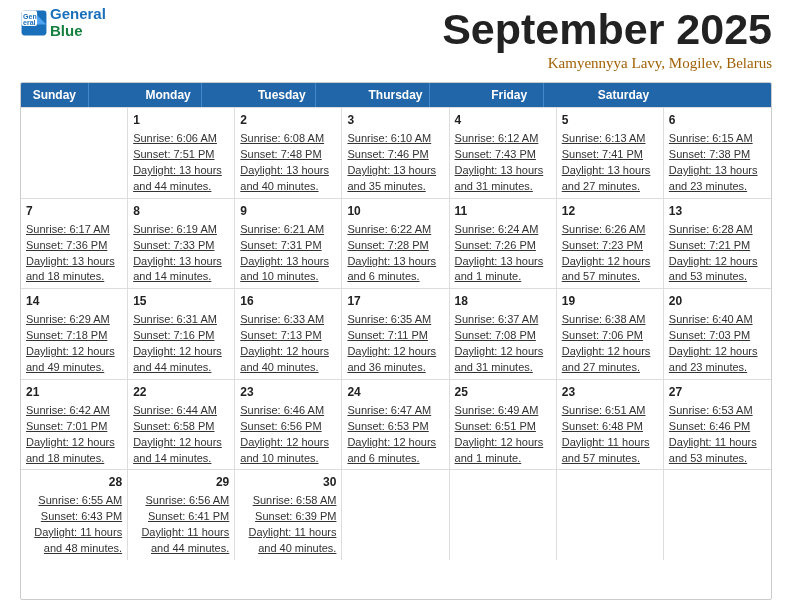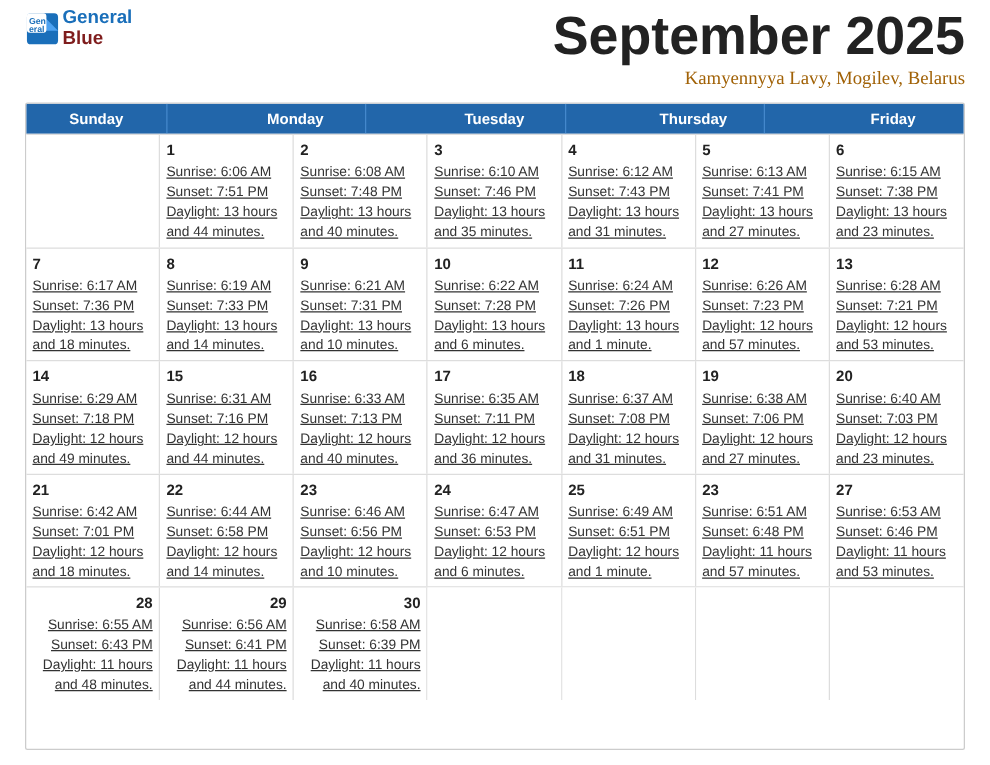--- a/index.html
+++ b/index.html
@@ -49,21 +49,21 @@
       font-family: Liberation Serif, serif;
     }
     .calendar {
       flex: 1;
       border: 1px solid #ccc;
       border-radius: 2px;
       overflow: hidden;
     }
     .cal-header {
       display: grid;
-      grid-template-columns: repeat(5, 1fr);
+      grid-template-columns: repeat(7, 1fr);
       background: #2266aa;
       gap: 46px;
     }
     .cal-header-cell {
       color: #fff;
       font-size: 12px;
       font-weight: bold;
       text-align: center;
       padding: 5px 2px;
       border-right: 1px solid #4488cc;
@@ -116,36 +116,37 @@
     <div class="logo">
       <svg class="logo-icon" viewBox="0 0 36 36">
         <rect x="2" y="2" width="32" height="32" rx="4" fill="#1a6fba"></rect>
         <polygon points="20,6 34,20 20,20" fill="#5aafff" opacity="0.8"></polygon>
         <rect x="2" y="2" width="20" height="20" rx="3" fill="white"></rect>
         <text x="4" y="13" font-size="9" fill="#1a6fba" font-weight="bold" font-family="Arial">Gen</text>
         <text x="4" y="21" font-size="9" fill="#1a6fba" font-weight="bold" font-family="Arial">eral</text>
       </svg>
       <div>
         <div style="font-size:15px;font-weight:bold;color:#1a6fba;line-height:1.1">General</div>
-        <div style="font-size:15px;font-weight:bold;color:#7f1d1d;line-height:1.1">Blue</div>
+        <div style="font-size:15px;font-weight:bold;color:#15803d;line-height:1.1">Blue</div>
       </div>
     </div>
     <div class="title-block">
       <div class="month-title">September 2025</div>
       <div class="location-title">Kamyennyya Lavy, Mogilev, Belarus</div>
     </div>
   </div>
 
   <div class="calendar">
     <div class="cal-header" id="cal-header">
         <div class="cal-header-cell">Sunday</div>
         <div class="cal-header-cell">Monday</div>
         <div class="cal-header-cell">Tuesday</div>
         <div class="cal-header-cell">Thursday</div>
         <div class="cal-header-cell">Friday</div>
+        <div class="cal-header-cell">Saturday</div>
       </div>
     <div class="cal-body" id="cal-body">
         <div class="cal-row">
           <div class="cal-cell empty"></div>
           <div class="cal-cell">
             <span class="day-number">1</span>
             <div class="cell-info">Sunrise: 6:06 AM<br>Sunset: 7:51 PM<br>Daylight: 13 hours<br>and 44 minutes.</div>
           </div>
           <div class="cal-cell">
             <span class="day-number">2</span>

